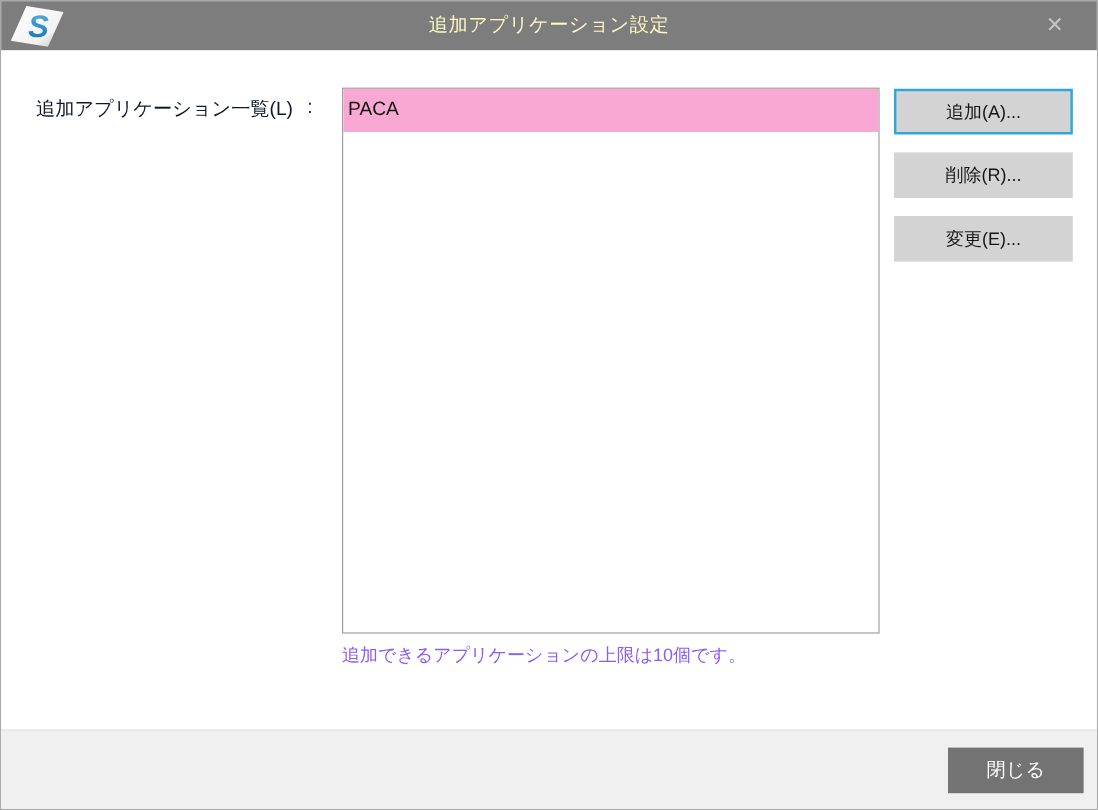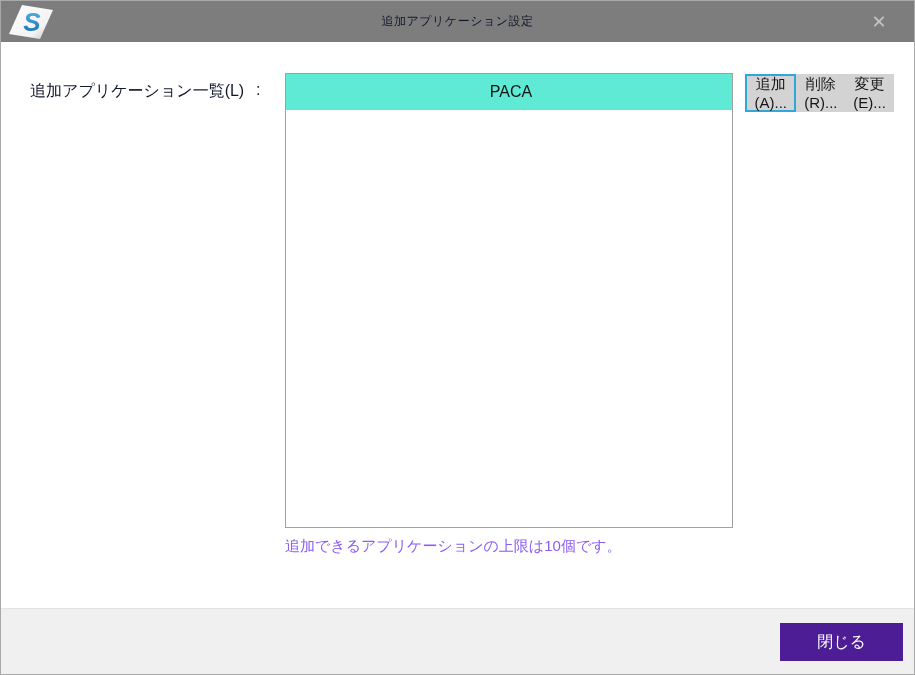--- a/index.html
+++ b/index.html
@@ -17,21 +17,21 @@
     background:#ffffff;
   }
   
   .titlebar {
     height:41px; flex:0 0 41px;
     background:#7d7d7d;
     position:relative;
     display:flex; align-items:center; justify-content:center;
   }
   .titlebar-title {
-    color:#0f172a; font-size:12px; letter-spacing:0.5px;
+    color:#fef9c3; font-size:16px; letter-spacing:0.5px;
   }
   .logo {
     position:absolute; left:7px; top:3px; width:46px; height:36px;
   }
   .close-btn {
     position:absolute; right:18px; top:0; height:41px; width:34px;
     display:flex; align-items:center; justify-content:center;
     color:#c3c3c3; font-size:18px; font-weight:bold; cursor:pointer;
   }
   
@@ -50,49 +50,49 @@
     position:absolute; left:284px; top:31px;
     width:448px; height:455px;
     border:1px solid #a0a0a0; background:#ffffff;
     overflow:hidden;
   }
   .list-item {
     height:36px; line-height:35px;
     padding-left:4px;
     font-size:16px; color:#141414;
   }
-  .list-item.selected { background:#5eead4;text-align:center; }
+  .list-item.selected { background:#f9a8d4; }
   .list-note {
     position:absolute; left:284px; top:495px;
     font-size:15px; color:#8b5cf6; white-space:nowrap;
   }
   .btn-col {
     position:absolute; left:744px; top:32px;
-    width:149px; display:flex; flex-direction:row;
+    width:149px; display:flex; flex-direction:column;
   }
   .side-btn {
     width:149px; height:38px;
     background:#d3d3d3; border:none;
     font-family:inherit; font-size:15px; color:#161616;
     cursor:pointer; margin-bottom:15px;
     display:flex; align-items:center; justify-content:center;
   }
   .side-btn.focused {
     border:2px solid #2ea7db;
   }
   
   .footer {
     flex:0 0 66px; height:66px;
     background:#f0f0f0; border-top:1px solid #e3e3e3;
     position:relative;
   }
   .close-dialog-btn {
     position:absolute; right:11px; top:14px;
-    width:123px; height:38px;
-    background:#4c1d95; border:none;
+    width:113px; height:38px;
+    background:#737373; border:none;
     color:#ffffff; font-family:Liberation Serif, serif; font-size:16px;
     cursor:pointer;
     display:flex; align-items:center; justify-content:center;
   }
 </style>
 </head>
 <body>
 
 <div class="window">
 

